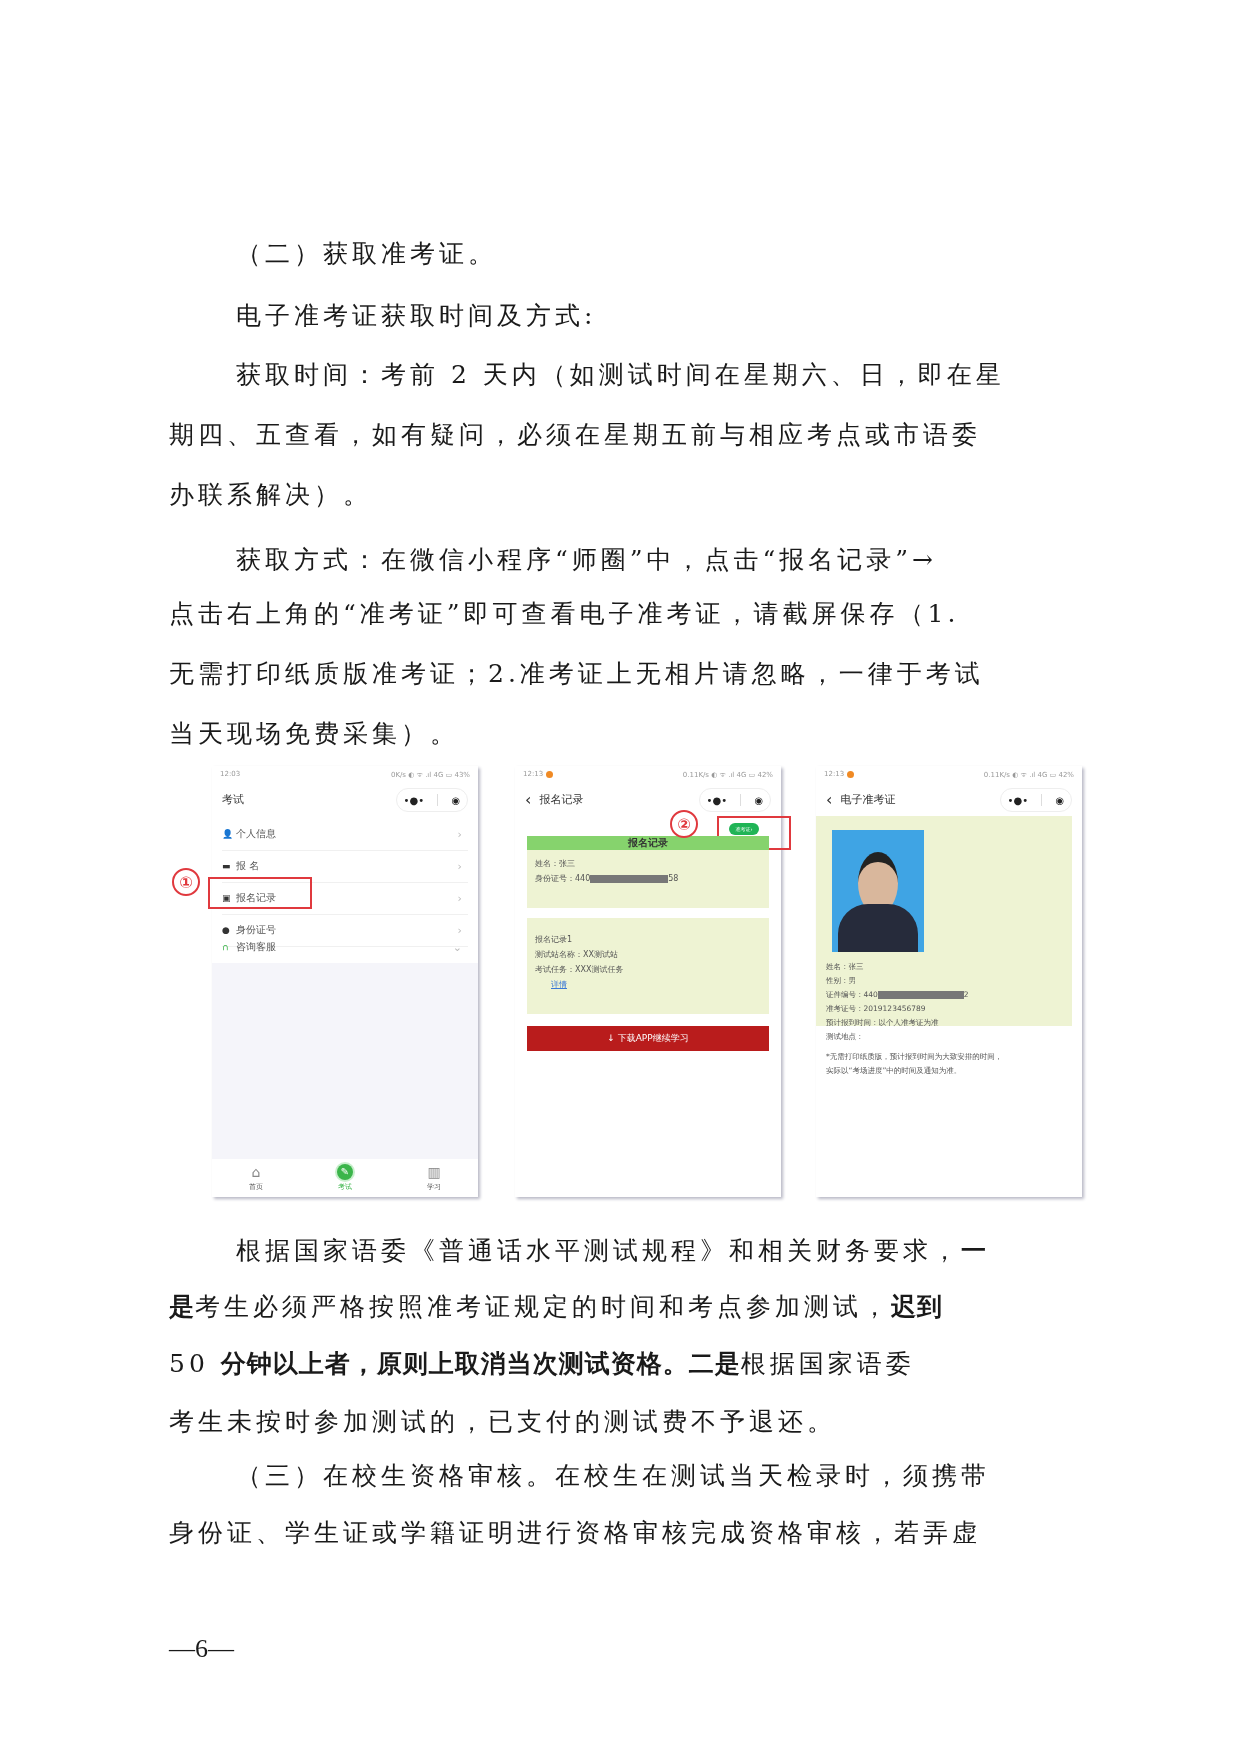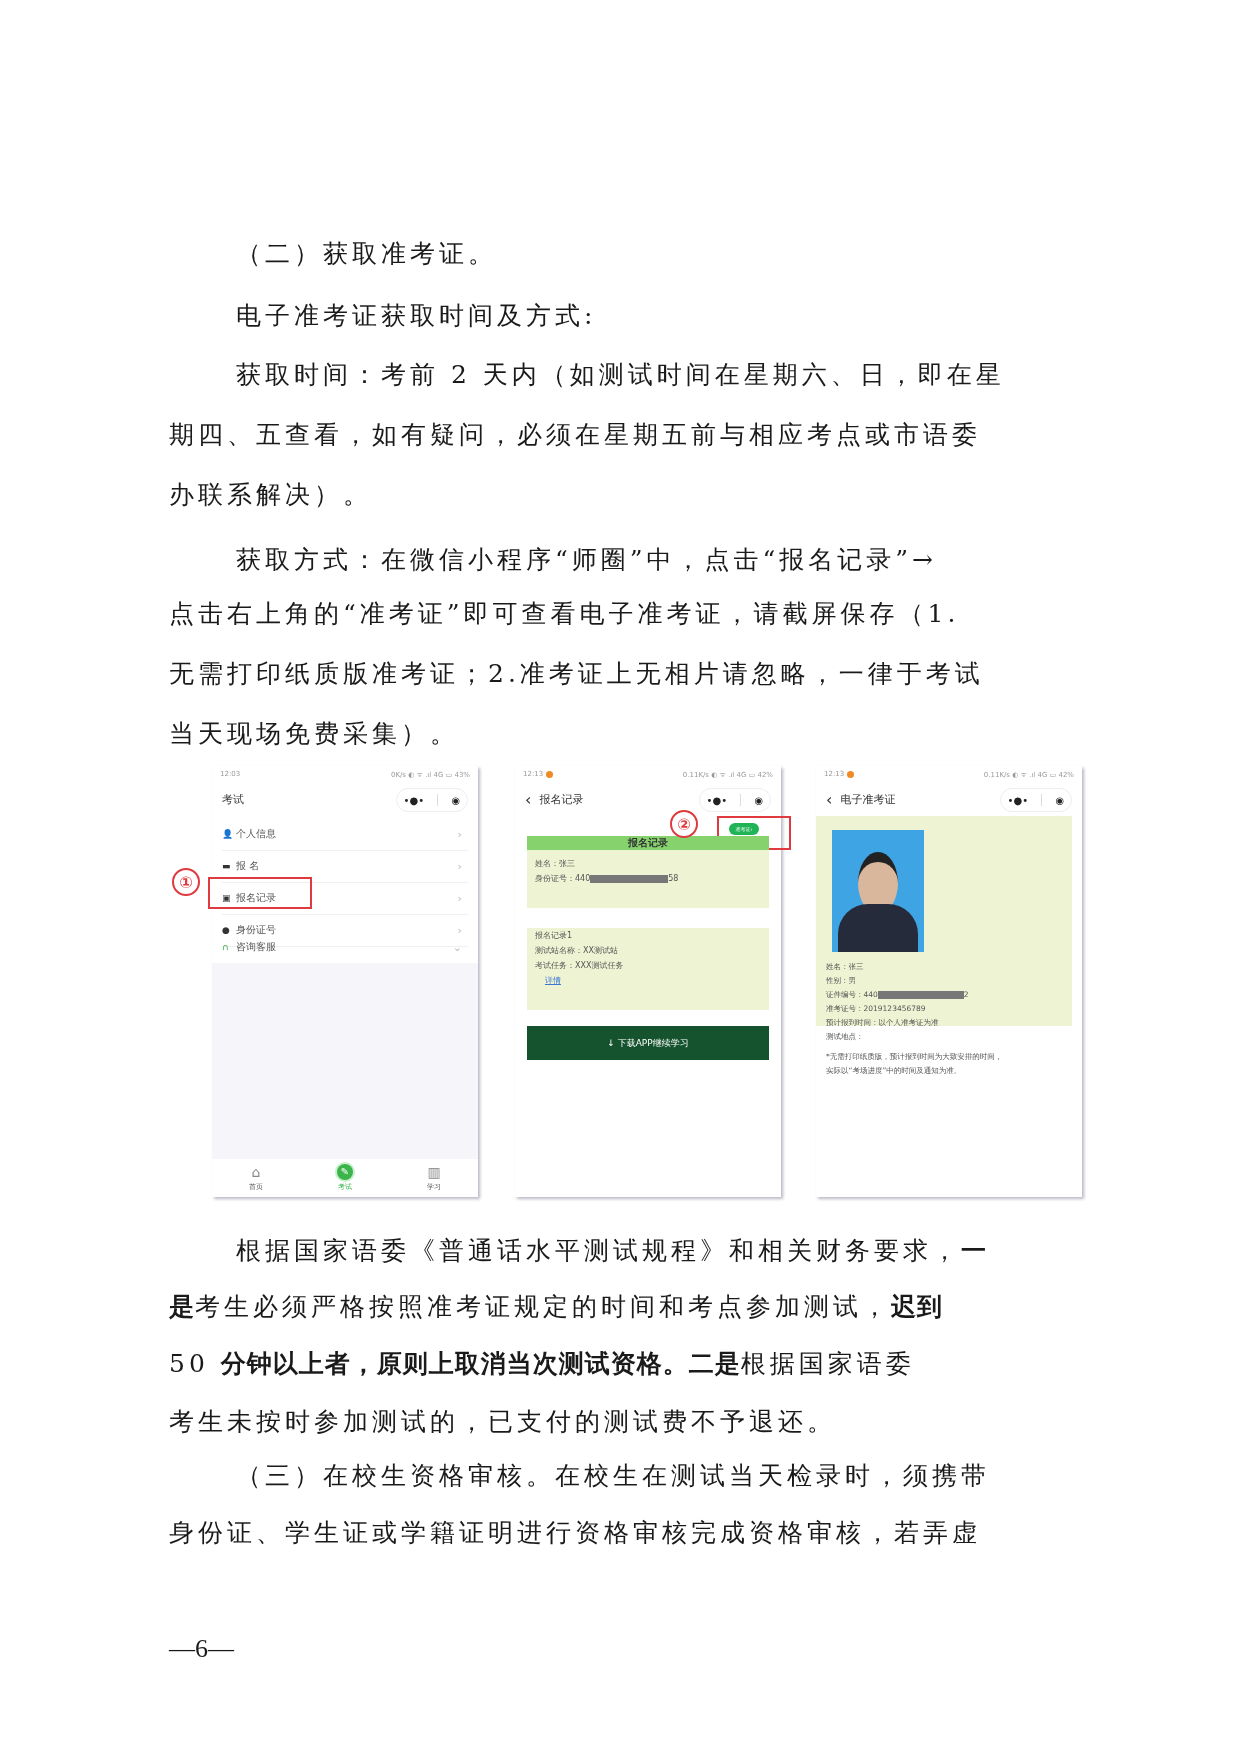--- a/index.html
+++ b/index.html
@@ -28,21 +28,21 @@
   .tab .ti { font-size:14px; line-height:16px; color:#888; }
   .tab.active { color:#3bb54a; }
   .tab.active .ti { width:16px; height:16px; border-radius:50%; background:#3bb54a; color:#fff; font-size:10px; display:flex; align-items:center; justify-content:center; box-shadow:0 0 0 2px #c9efcd; }
   .redbox { position:absolute; border:2.5px solid #e0393e; }
   .circnum { position:absolute; width:24px; height:24px; border:2.5px solid #e0393e; border-radius:50%; color:#e0393e; font-weight:bold; font-size:16px; display:flex; align-items:center; justify-content:center; font-family:"DejaVu Sans",sans-serif; background:#fff; }
   .card { position:absolute; left:12px; right:12px; background:#eef3d3; font-size:8px; color:#555; }
   .card-head { background:#86d36d; color:#333; text-align:center; font-weight:bold; font-size:10px; height:14px; line-height:14px; }
   .card p { margin:0; padding:0 8px; line-height:15px; }
   .mask { display:inline-block; width:78px; height:8px; background:#777; vertical-align:middle; }
   .link { color:#3a78d6; text-decoration:underline; }
-  .dlbtn { position:absolute; left:12px; right:12px; top:260px; height:34px; background:#14532d; color:#fff; font-size:9px; display:flex; align-items:center; justify-content:center; }
+  .dlbtn { position:absolute; left:12px; right:12px; top:260px; height:25px; background:#b91c1c; color:#fff; font-size:9px; display:flex; align-items:center; justify-content:center; }
   .pillbtn { position:absolute; right:22px; top:57px; width:30px; height:12px; border-radius:7px; background:#20b456; color:#fff; font-size:5px; display:flex; align-items:center; justify-content:center; }
   .admit { position:absolute; left:0; right:10px; top:50px; height:210px; background:#eef3d3; font-size:7.5px; color:#555; }
   .photo { position:absolute; left:16px; top:14px; width:92px; height:122px; background:#3fa4e4; overflow:hidden; }
   .photo .head { position:absolute; left:26px; top:22px; width:40px; height:52px; border-radius:50%; background:#d9b79c; border-top:10px solid #222; }
   .photo .body { position:absolute; left:6px; top:74px; width:80px; height:60px; border-radius:30px 30px 0 0; background:#262b3b; }
   .admit-info { position:absolute; left:10px; top:144px; right:6px; }
   .admit-info p { margin:0; line-height:14px; }
 </style>
 </head>
 <body>
@@ -128,25 +128,25 @@
     <span class="sep"></span>
     <span>◉</span>
   </div>
   <div class="pillbtn">准考证›</div>
   <div class="redbox" style="right:-10px;top:50px;width:70px;height:30px"></div>
   <div class="card" style="top:70px;height:72px">
     <div class="card-head">报名记录</div>
     <p style="margin-top:6px">姓名：张三</p>
     <p><span>身份证号：440</span><span class="mask"></span><span>58</span></p>
   </div>
-  <div class="card" style="top:162px;height:82px;padding-top:0">
+  <div class="card" style="top:152px;height:82px;padding-top:14px">
     <p>报名记录1</p>
     <p>测试站名称：XX测试站</p>
     <p>考试任务：XXX测试任务</p>
-    <p><span class="link" style="margin-left:10px">详情</span></p>
+    <p><span class="link" style="margin-left:16px">详情</span></p>
   </div>
   <div class="dlbtn">↓  下载APP继续学习</div>
 </div>
 <div class="circnum" style="left:670px;top:810px">②</div>
 
 <div class="phone" style="left:816px">
   <div class="status">
     <span><span>12:13</span><span class="dot-orange"></span></span>
     <span>0.11K/s ◐ ᯤ .ıl 4G ▭ 42%</span>
   </div>

